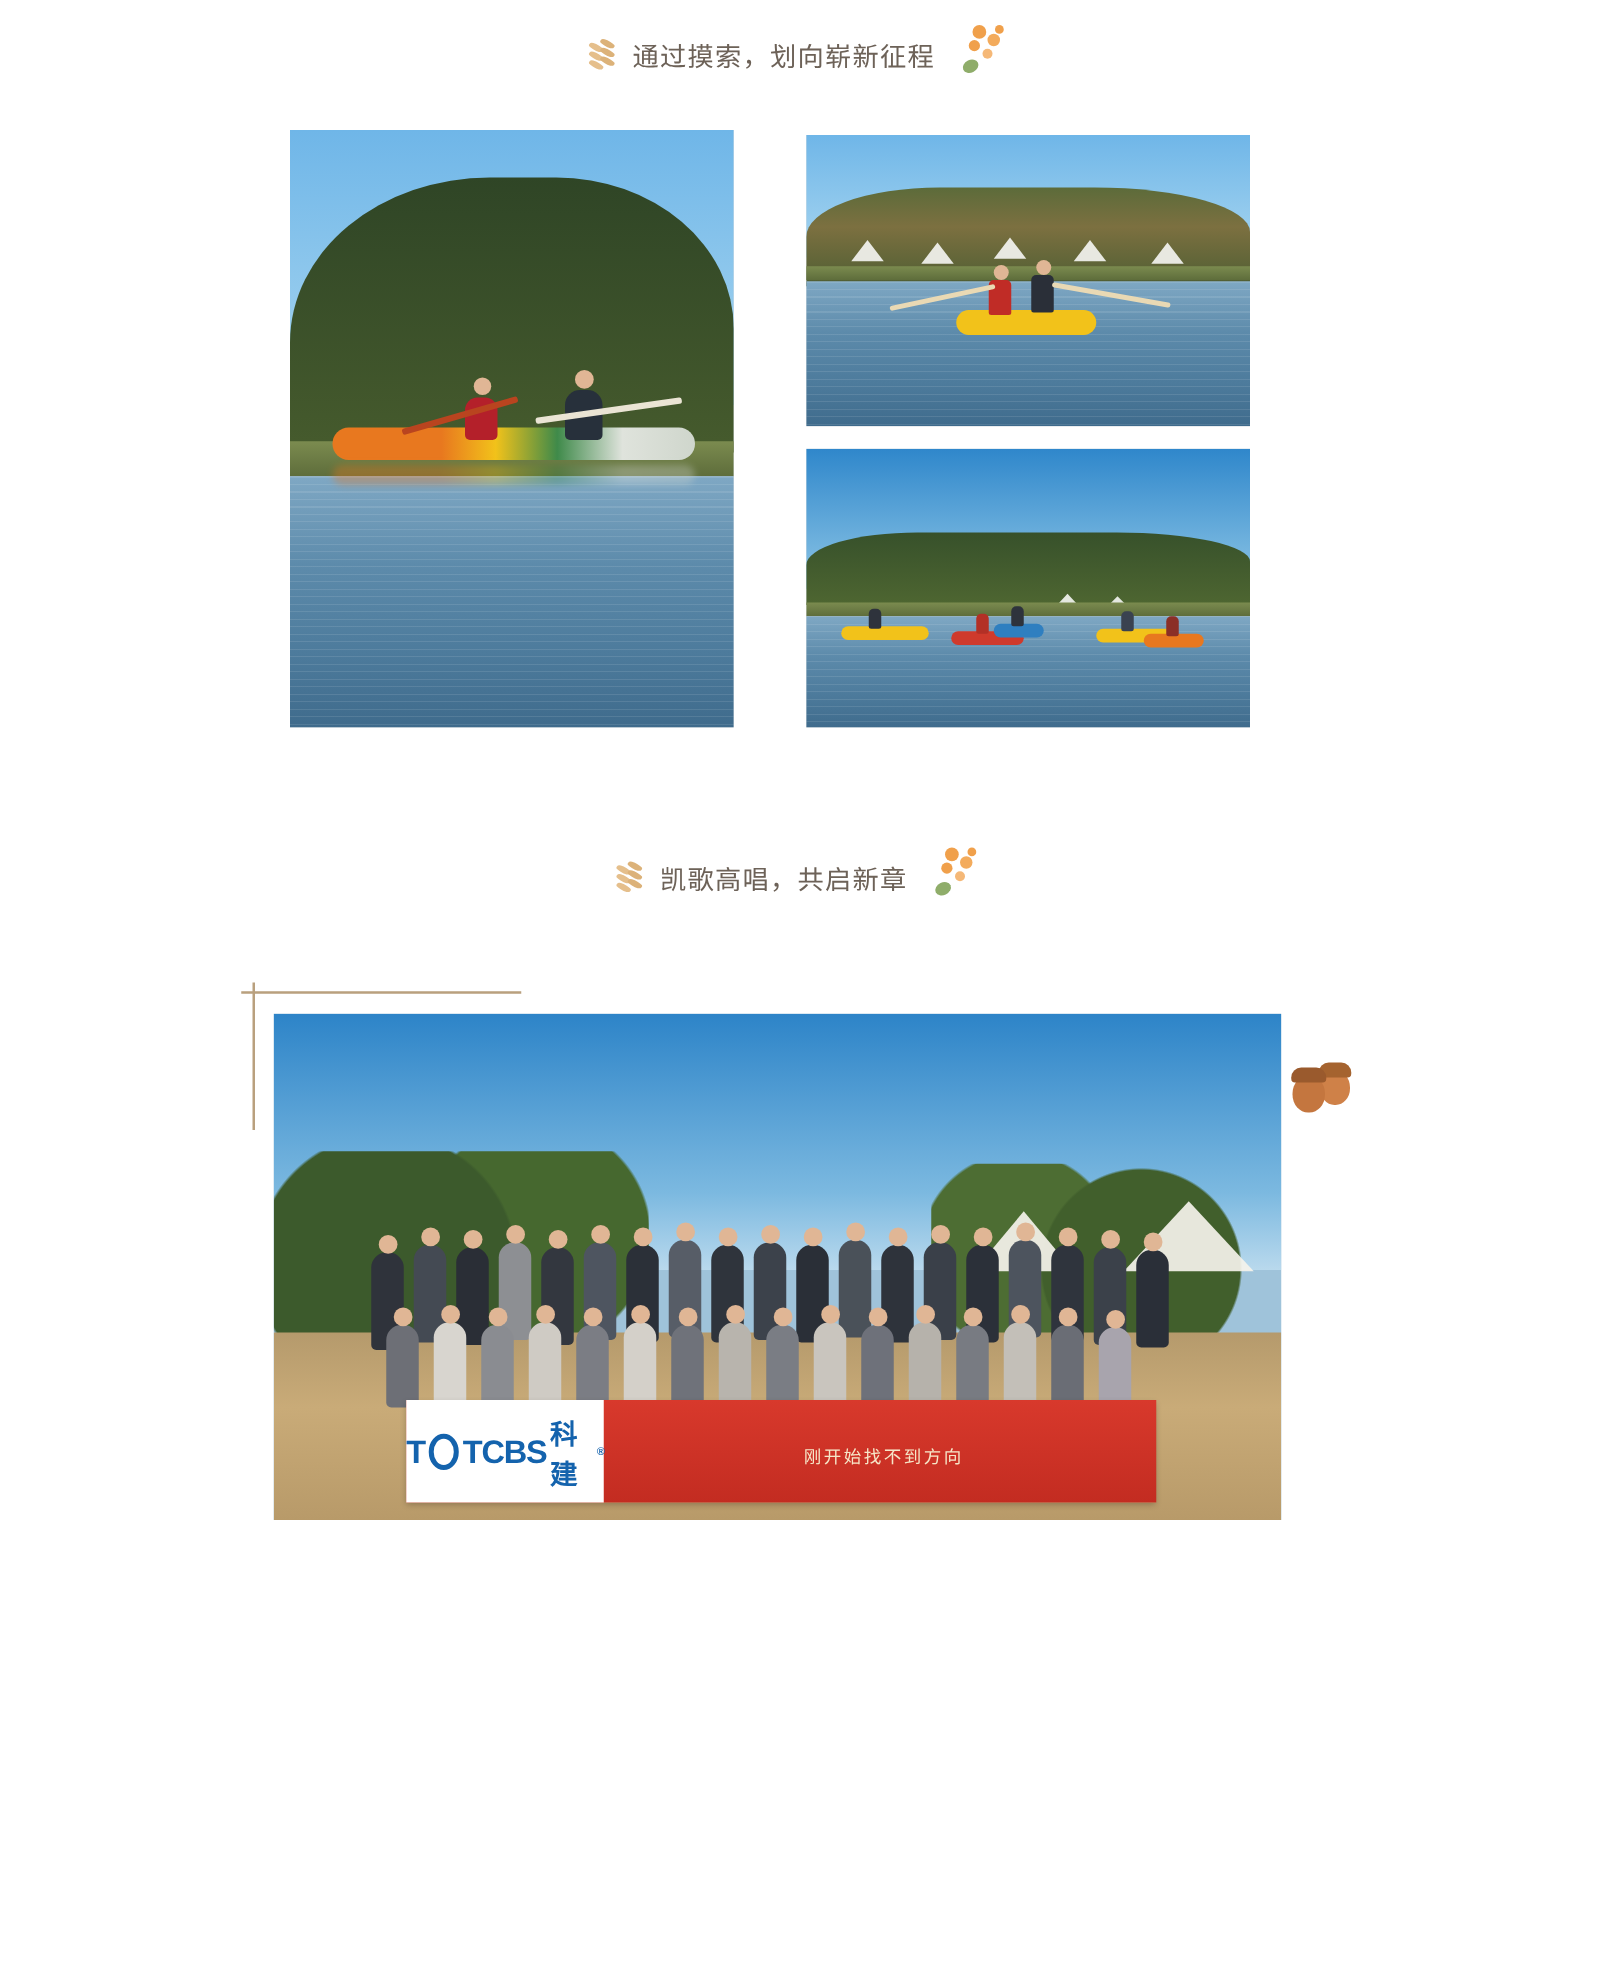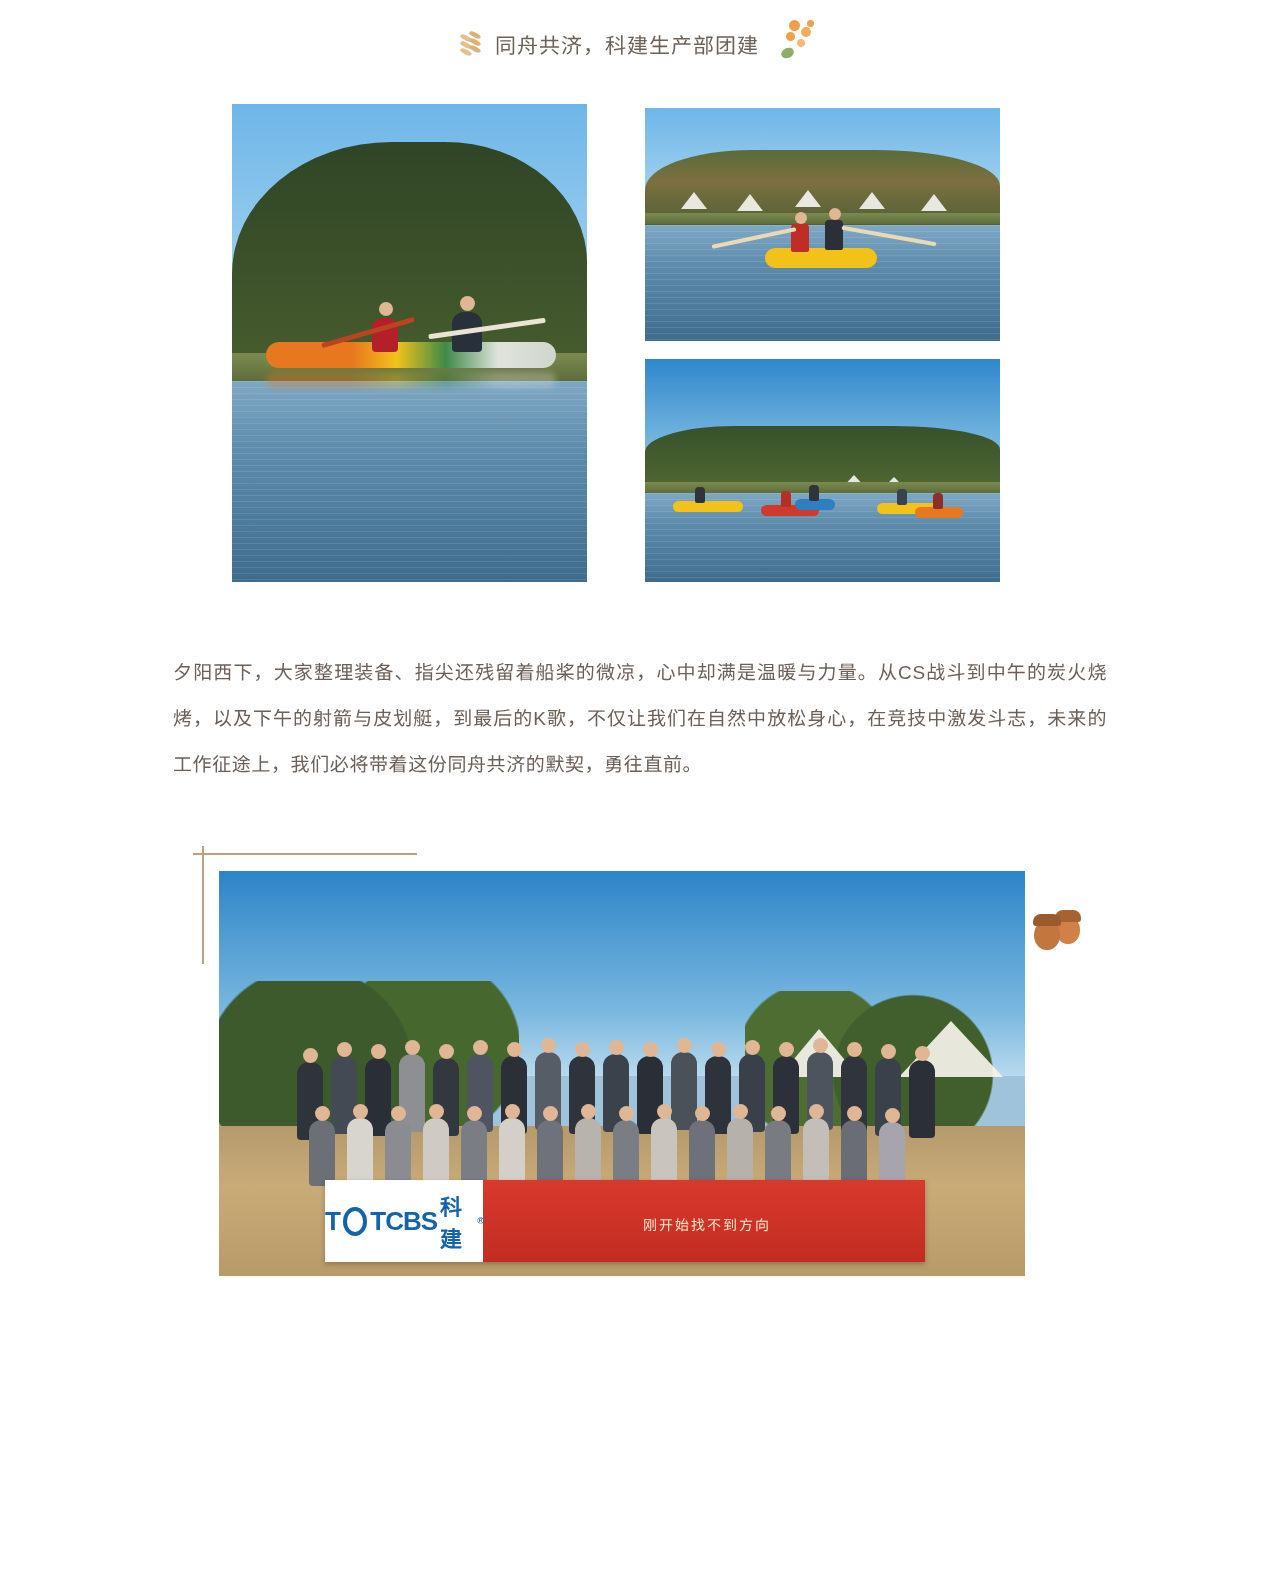--- a/index.html
+++ b/index.html
@@ -343,21 +343,21 @@
 
   <div class="section-heading heading-1">
     <span class="wheat-icon">
       <span></span>
         <span></span>
         <span></span>
         <span></span>
         <span></span>
         <span></span>
     </span>
-    <span class="heading-text">同舟共济，科建生产部团建</span>
+    <span class="heading-text">通过摸索，划向崭新征程</span>
     <span class="berry-icon">
       <i class="b1"></i>
         <i class="b2"></i>
         <i class="b3"></i>
         <i class="b4"></i>
         <i class="b5"></i>
         <i class="b6"></i>
     </span>
   </div>
 
@@ -417,22 +417,40 @@
         <div class="person" style="left:50px;top:128px;width:10px;height:16px;background:#2e333c;"></div>
         <div class="person" style="left:136px;top:132px;width:10px;height:16px;background:#b33026;"></div>
         <div class="person" style="left:164px;top:126px;width:10px;height:16px;background:#2e333c;"></div>
         <div class="person" style="left:252px;top:130px;width:10px;height:16px;background:#3a4250;"></div>
         <div class="person" style="left:288px;top:134px;width:10px;height:16px;background:#8b2f27;"></div>
       </div>
     </div>
   </div>
 
 
-
-  <div class="body-text para-2">夕阳西下，大家整理装备、指尖还残留着船桨的微凉，心中却满是温暖与力量。从CS战斗到中午的炭火烧烤，以及下午的射箭与皮划艇，到最后的K歌，不仅让我们在自然中放松身心，在竞技中激发斗志，未来的工作征途上，我们必将带着这份同舟共济的默契，勇往直前。</div>
+  <div class="section-heading heading-2">
+    <span class="wheat-icon">
+      <span></span>
+        <span></span>
+        <span></span>
+        <span></span>
+        <span></span>
+        <span></span>
+    </span>
+    <span class="heading-text">凯歌高唱，共启新章</span>
+    <span class="berry-icon">
+      <i class="b1"></i>
+        <i class="b2"></i>
+        <i class="b3"></i>
+        <i class="b4"></i>
+        <i class="b5"></i>
+        <i class="b6"></i>
+    </span>
+  </div>
+
 
   <div class="group-block">
 
     <div class="corner-mark">
       <span class="h"></span>
       <span class="v"></span>
     </div>
 
     <div class="acorn">
       <span class="nut n2"></span>

